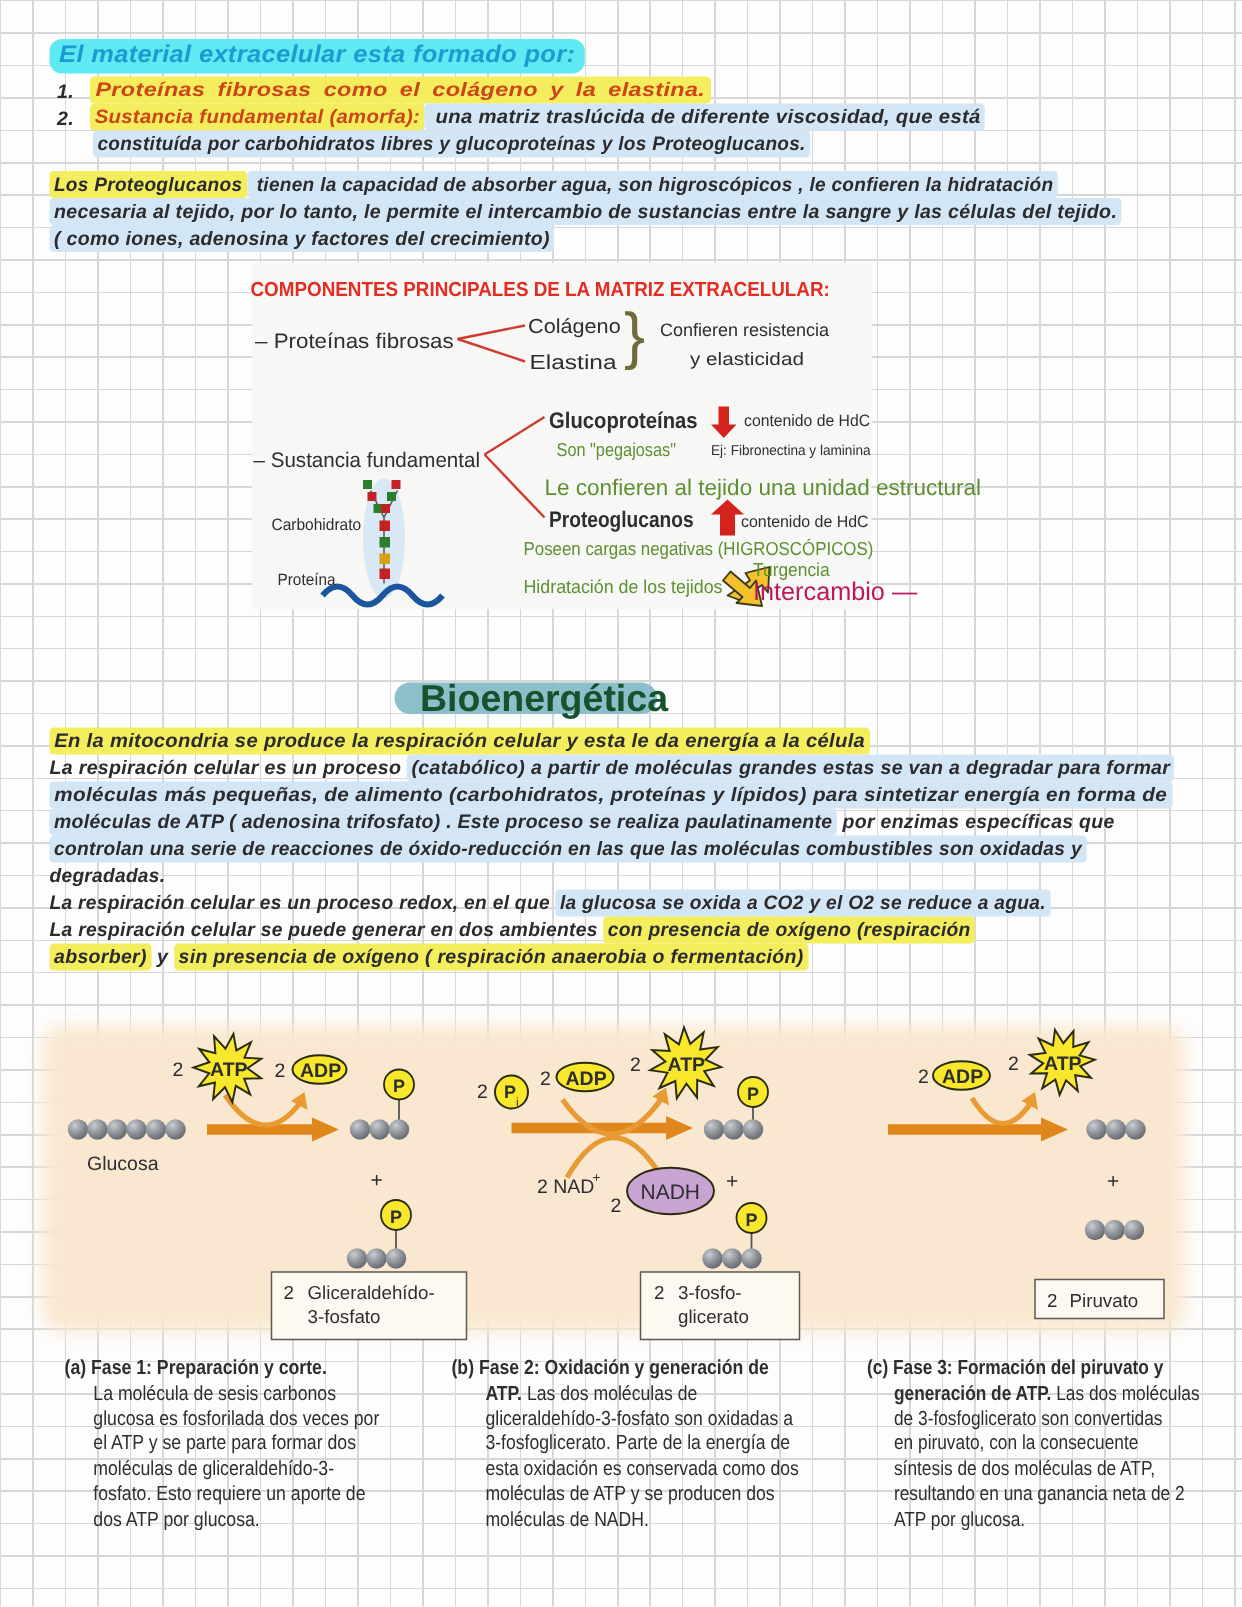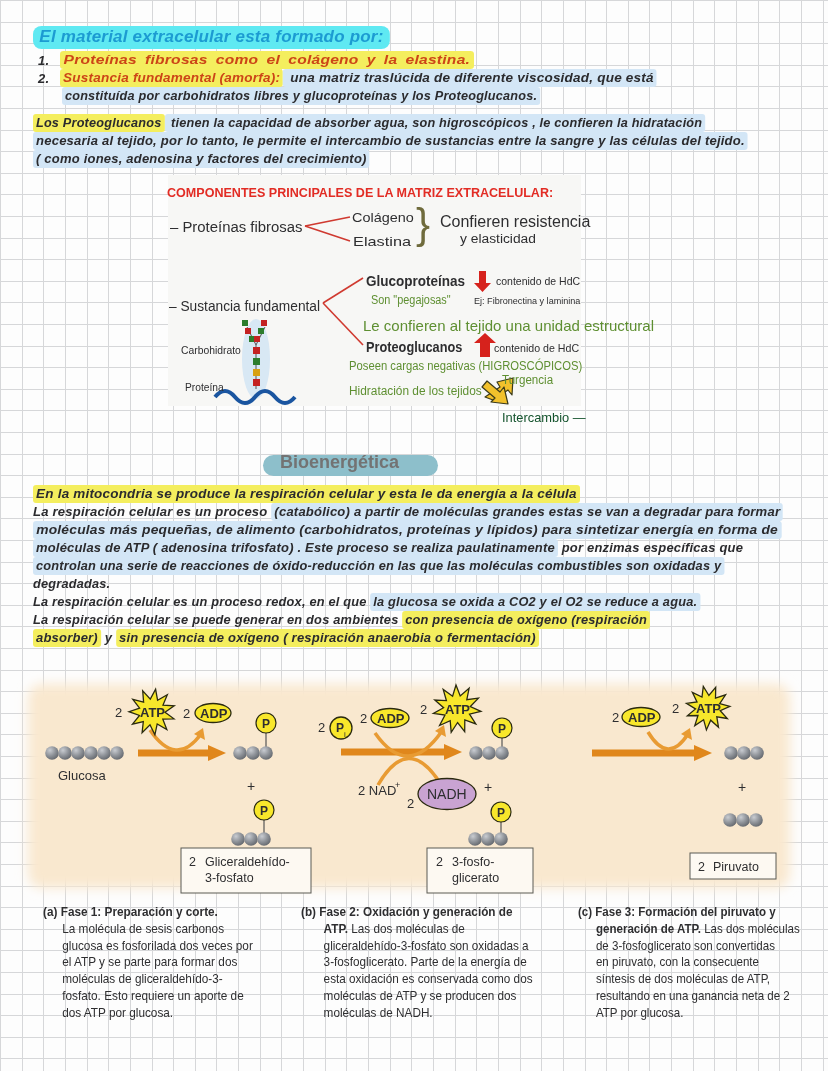--- a/index.html
+++ b/index.html
@@ -32,36 +32,36 @@
 <div class="abs hw" id="t_p1b" style="transform:scaleX(1.005);transform-origin:0 50%;left:33px;top:133px"><span class="hl-b">necesaria al tejido, por lo tanto, le permite el intercambio de  sustancias entre la sangre y las células del tejido.</span></div>
 <div class="abs hw" id="t_p1c" style="transform:scaleX(1.001);transform-origin:0 50%;left:33px;top:151px"><span class="hl-b">( como iones, adenosina y factores del crecimiento)</span></div>
 
 <div class="abs" style="left:168px;top:175px;width:413px;height:231px;background:#f7f7f5"></div>
 <div id="boxcontent">
 <div class="abs" id="bx_title" style="transform:scaleX(0.93);transform-origin:0 0;left:167px;top:185px;font-size:13.5px;font-weight:700;color:#e22c24">COMPONENTES PRINCIPALES DE LA MATRIZ EXTRACELULAR:</div>
 <div class="abs prn" id="bx_pf" style="transform:scaleX(1.064);transform-origin:0 0;left:170px;top:219px;font-size:14px">– Proteínas fibrosas</div>
 <div class="abs prn" id="bx_col" style="transform:scaleX(1.069);transform-origin:0 0;left:352px;top:210px;font-size:13.5px">Colágeno</div>
 <div class="abs prn" id="bx_ela" style="transform:scaleX(1.208);transform-origin:0 0;left:353px;top:234px;font-size:13.5px">Elastina</div>
 <div class="abs" style="left:416px;top:200px;font-size:42px;color:#6f6b3c;font-weight:400">}</div>
-<div class="abs prn" id="bx_conf1" style="left:440px;top:213px;font-size:16px">Confieren resistencia</div>
+<div class="abs prn" id="bx_conf1" style="left:440px;top:213px;font-size:12px">Confieren resistencia</div>
 <div class="abs prn" id="bx_conf2" style="transform:scaleX(1.15);transform-origin:0 0;left:460px;top:232px;font-size:12px">y elasticidad</div>
 
 <div class="abs prn" id="bx_gluco" style="transform:scaleX(0.9);transform-origin:0 0;left:366px;top:272px;font-size:15px;font-weight:700">Glucoproteínas</div>
 <div class="abs prn" id="bx_cont1" style="transform:scaleX(0.955);transform-origin:0 0;left:496px;top:275px;font-size:11px">contenido de HdC</div>
 <div class="abs prn" id="bx_ej" style="transform:scaleX(0.955);transform-origin:0 0;left:474px;top:295px;font-size:9.5px">Ej: Fibronectina y laminina</div>
 <div class="abs" id="bx_son" style="transform:scaleX(0.87);transform-origin:0 0;left:371px;top:293px;font-size:12.5px;color:#5e8f31">Son "pegajosas"</div>
 <div class="abs" id="bx_leconf" style="left:363px;top:317px;font-size:15px;color:#5e8f31">Le confieren al tejido una unidad estructural</div>
 
 <div class="abs prn" id="bx_sf" style="transform:scaleX(0.98);transform-origin:0 0;left:169px;top:298px;font-size:14px">– Sustancia fundamental</div>
 <div class="abs prn" id="bx_proteo" style="transform:scaleX(0.85);transform-origin:0 0;left:366px;top:338px;font-size:15px;font-weight:700">Proteoglucanos</div>
 <div class="abs prn" id="bx_cont2" style="transform:scaleX(0.966);transform-origin:0 0;left:494px;top:342px;font-size:11px">contenido de HdC</div>
 <div class="abs" id="bx_poseen" style="transform:scaleX(0.9);transform-origin:0 0;left:349px;top:359px;font-size:12.5px;color:#5e8f31">Poseen cargas negativas (HIGROSCÓPICOS)</div>
 <div class="abs" id="bx_hidr" style="transform:scaleX(0.95);transform-origin:0 0;left:349px;top:384px;font-size:12.5px;color:#5e8f31">Hidratación de los tejidos</div>
 <div class="abs" id="bx_turg" style="transform:scaleX(0.927);transform-origin:0 0;left:502px;top:373px;font-size:12.5px;color:#5e8f31">Turgencia</div>
-<div class="abs" id="bx_inter" style="transform:scaleX(0.99);transform-origin:0 0;left:502px;top:410px;font-size:13px;color:#14532d">Intercambio —</div>
+<div class="abs" id="bx_inter" style="transform:scaleX(0.99);transform-origin:0 0;left:502px;top:385px;font-size:17px;color:#be185d">Intercambio —</div>
 <div class="abs prn" id="bx_carb" style="transform:scaleX(0.94);transform-origin:0 0;left:181px;top:344px;font-size:11px">Carbohidrato</div>
 <div class="abs prn" id="bx_prot" style="transform:scaleX(0.93);transform-origin:0 0;left:185px;top:381px;font-size:11px">Proteína</div>
 </div>
 
 <svg class="abs" style="left:168px;top:175px" width="413" height="231" viewBox="0 0 413 231">
 
  <g stroke="#d03a30" stroke-width="1.6" fill="none">
   <path d="M137,51 L182,42"></path>
       <path d="M137,51 L182,66"></path>
   <path d="M155,128 L195,103"></path>
@@ -93,21 +93,21 @@
       <rect x="86" y="161" width="6" height="6" fill="#c42222"></rect>
   <rect x="85" y="172" width="7" height="7" fill="#c42222"></rect>
   <rect x="85" y="183" width="7" height="7" fill="#2c7d2c"></rect>
   <rect x="85" y="194" width="7" height="7" fill="#d8a013"></rect>
   <rect x="85" y="204" width="7" height="7" fill="#c42222"></rect>
  </g>
  <path d="M47,222 q10,-12 20,0 t20,0 t20,0 t20,0" stroke="#1a55a0" stroke-width="4" fill="none"></path>
 </svg>
 
 <div class="abs" style="left:263px;top:455px;width:175px;height:21px;background:#8dbfcb;border-radius:11px"></div>
-<div class="abs" style="left:280px;top:452px;font-size:18px;font-weight:700;color:#737373">Bioenergética</div>
+<div class="abs" style="left:280px;top:452px;font-size:25px;font-weight:700;color:#14532d">Bioenergética</div>
 
 <div class="abs hw" id="t_b1" style="transform:scaleX(1.036);transform-origin:0 50%;left:33px;top:486px"><span class="hl-y">En la mitocondria se produce la respiración celular y esta le da energía a la célula</span></div>
 <div class="abs hw" id="t_b2" style="transform:scaleX(1.005);transform-origin:0 50%;left:33px;top:504px">La respiración celular es un proceso <span class="hl-b">(catabólico) a partir de moléculas grandes estas se van a degradar para formar</span></div>
 <div class="abs hw" id="t_b3" style="transform:scaleX(1.062);transform-origin:0 50%;left:33px;top:522px"><span class="hl-b">moléculas más pequeñas,  de alimento (carbohidratos, proteínas y lípidos) para sintetizar energía en forma de</span></div>
 <div class="abs hw" id="t_b4" style="transform:scaleX(0.998);transform-origin:0 50%;left:33px;top:540px"><span class="hl-b">moléculas de ATP ( adenosina trifosfato) . Este proceso se realiza paulatinamente</span> por enzimas específicas que</div>
 <div class="abs hw" id="t_b5" style="transform:scaleX(0.985);transform-origin:0 50%;left:33px;top:558px"><span class="hl-b">controlan una serie de reacciones de óxido-reducción en las que las moléculas combustibles son oxidadas y</span></div>
 <div class="abs hw" id="t_b6" style="transform:scaleX(0.98);transform-origin:0 50%;left:33px;top:576px">degradadas.</div>
 <div class="abs hw" id="t_b7" style="transform:scaleX(0.983);transform-origin:0 50%;left:33px;top:594px">La respiración celular es un proceso redox, en el que <span class="hl-b">la glucosa se oxida a CO2 y el O2 se reduce a agua.</span></div>
 <div class="abs hw" id="t_b8" style="transform:scaleX(0.987);transform-origin:0 50%;left:33px;top:612px">La respiración celular se puede generar en dos ambientes <span class="hl-y">con presencia de oxígeno (respiración</span></div>
 <div class="abs hw" id="t_b9" style="transform:scaleX(1.002);transform-origin:0 50%;left:33px;top:630px"><span class="hl-y">absorber)</span> y <span class="hl-y">sin presencia de oxígeno ( respiración anaerobia o fermentación)</span></div>

